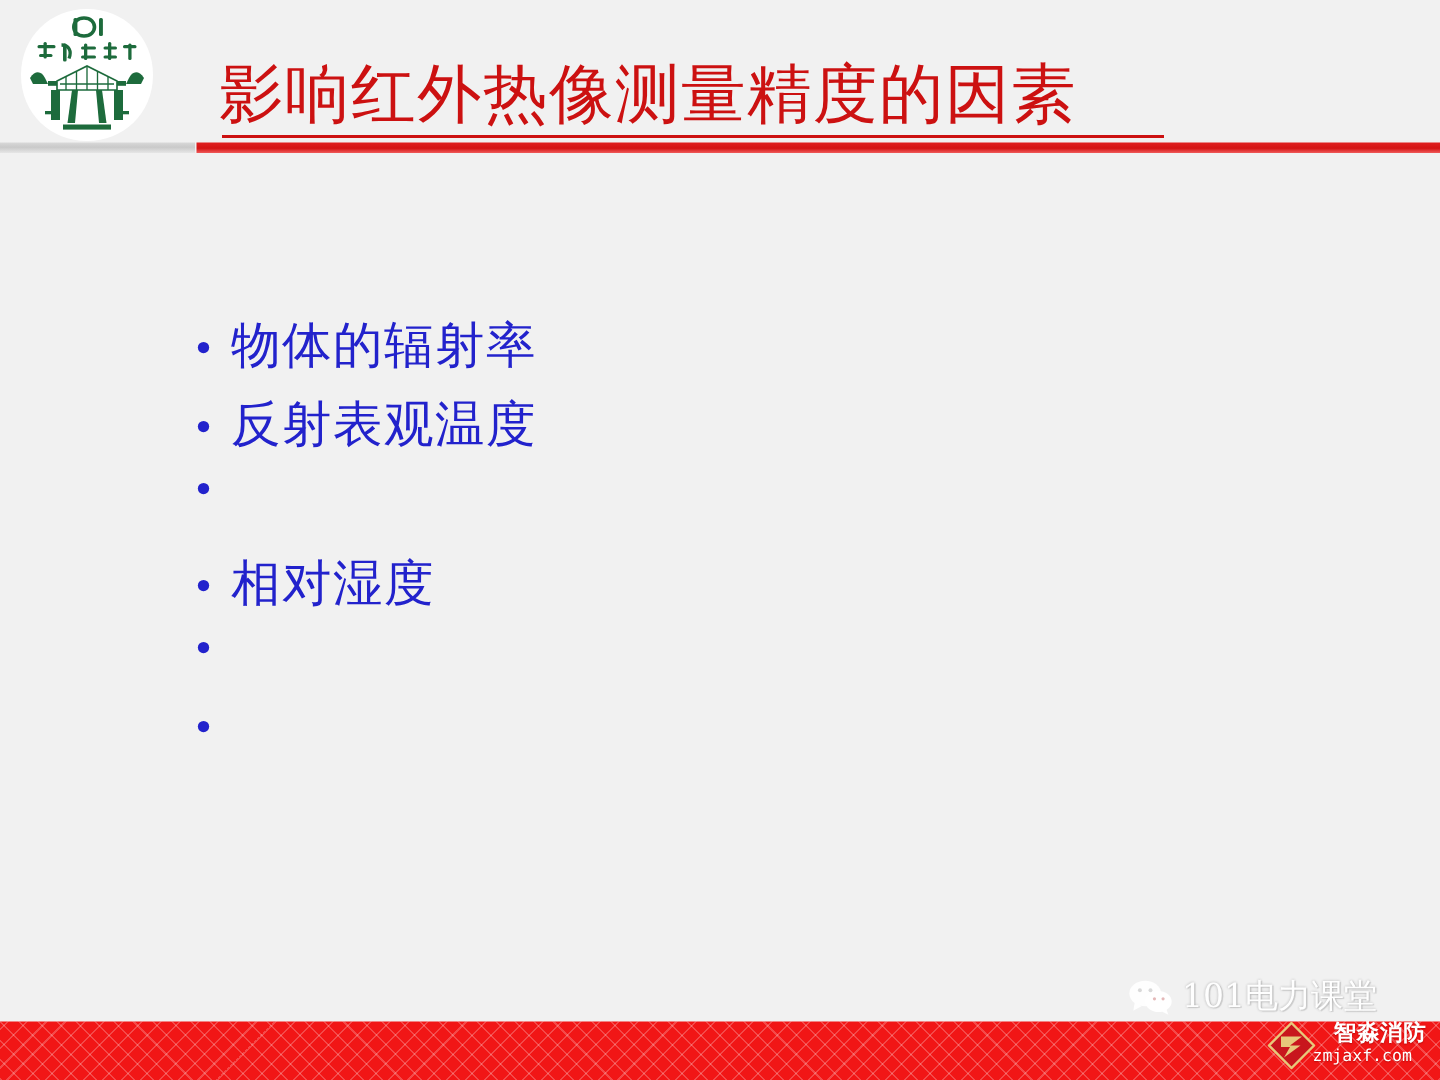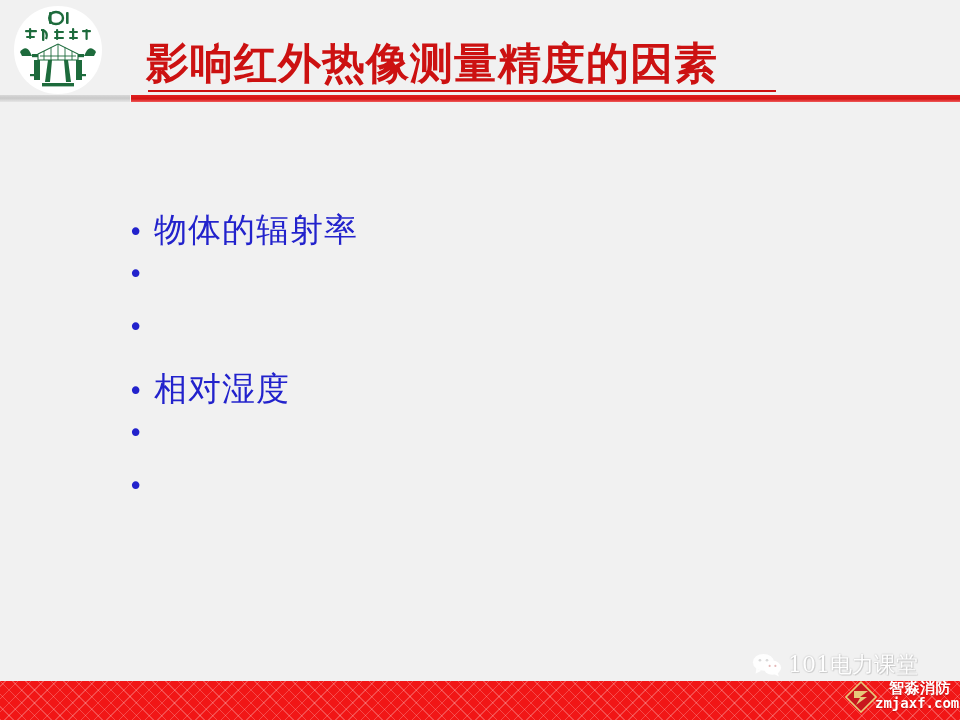--- a/index.html
+++ b/index.html
@@ -45,21 +45,21 @@
   .slide-title {
     position: absolute;
     left: 146px;
     top: 36px;
     font-family: "DejaVu Serif", "Liberation Serif", serif;
     font-size: 43px;
     line-height: 54px;
     letter-spacing: 1px;
     color: #cc1111;
     white-space: nowrap;
-    font-weight: 700;
+    font-weight: 400;
   }
 
   .title-underline {
     position: absolute;
     left: 148px;
     top: 90px;
     width: 628px;
     height: 2px;
     background: #cc1111;
   }
@@ -186,22 +186,22 @@
     white-space: nowrap;
     letter-spacing: 0.5px;
     text-shadow: 0 1px 1px rgba(150,0,0,0.6);
     margin-left: 14px;
   }
   .zmxf-domain {
     position: absolute;
     left: 30px;
     top: 18px;
     font-family: "DejaVu Sans Mono", "Liberation Mono", monospace;
-    font-size: 14px;
-    font-weight: bold;
+    font-size: 11px;
+    font-weight: normal;
     line-height: 13px;
     color: #ffffff;
     white-space: nowrap;
     text-shadow: 0 1px 1px rgba(150,0,0,0.6);
   }
 </style>
 </head>
 <body>
 
 <div class="slide">
@@ -275,20 +275,21 @@
 
   <div class="bullet-list">
 
     <div class="bullet-row">
       <span class="bullet-dot">•</span>
       <span class="bullet-text">物体的辐射率</span>
     </div>
 
     <div class="bullet-row">
       <span class="bullet-dot">•</span>
+      <span class="bullet-text">反射表观温度</span>
     </div>
 
     <div class="bullet-row">
       <span class="bullet-dot">•</span>
     </div>
 
     <div class="bullet-row">
       <span class="bullet-dot">•</span>
       <span class="bullet-text">相对湿度</span>
     </div>

